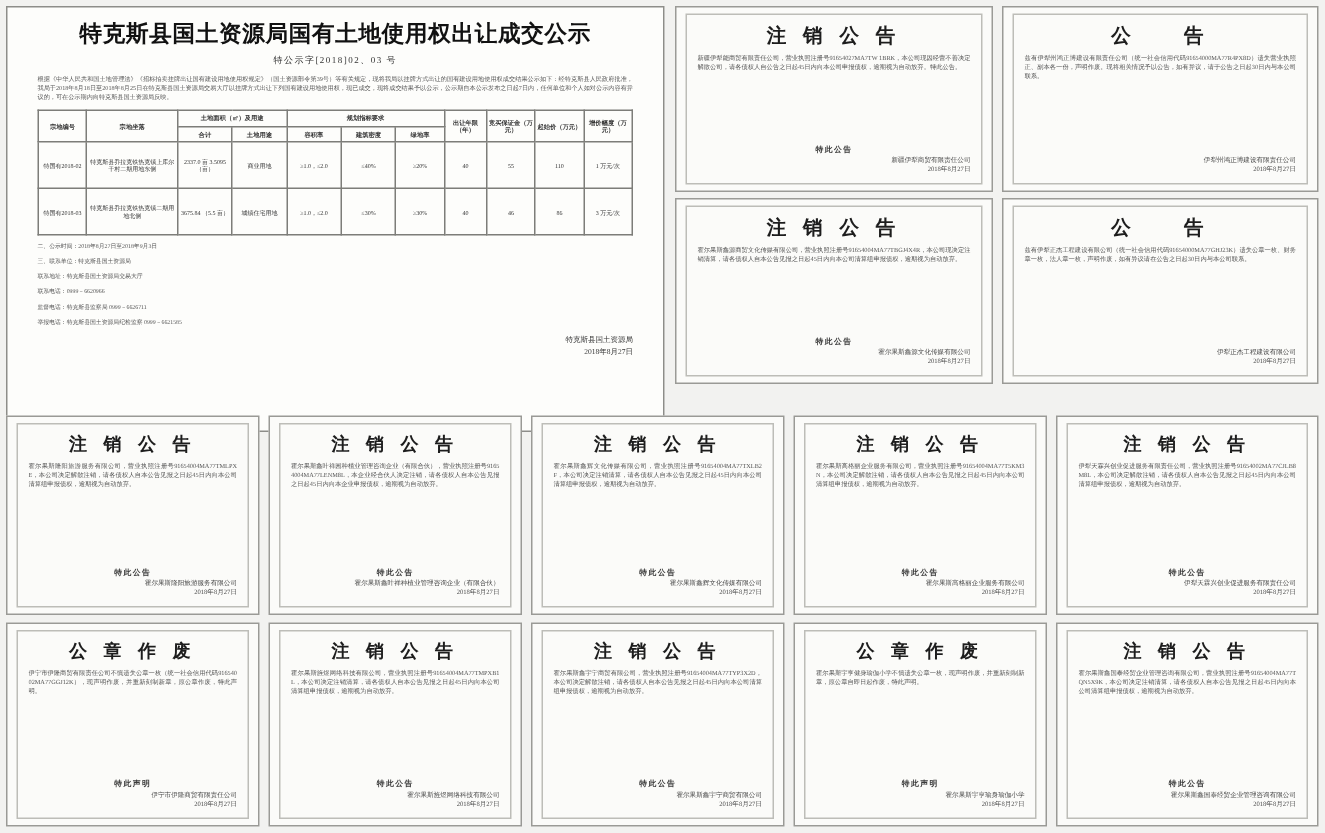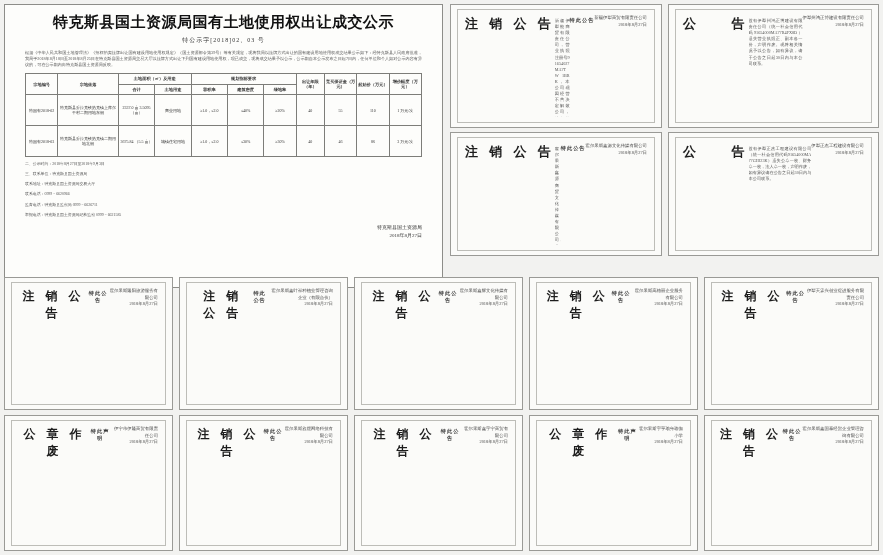--- a/index.html
+++ b/index.html
@@ -20,20 +20,21 @@
     box-sizing:border-box;
     padding:4px 6px;
     overflow:hidden;
   }
   .box .inner{
     border:1px solid #bdbdb8;
     height:100%;
     box-sizing:border-box;
     padding:5px 7px;
     display:flex;
+    flex-direction:column;
   }
   .ntitle{
     text-align:center;
     font-weight:bold;
     letter-spacing:4px;
     color:#1d1d1d;
     font-family:"Liberation Serif", serif;
   }
   .nbody{
     flex:1;

